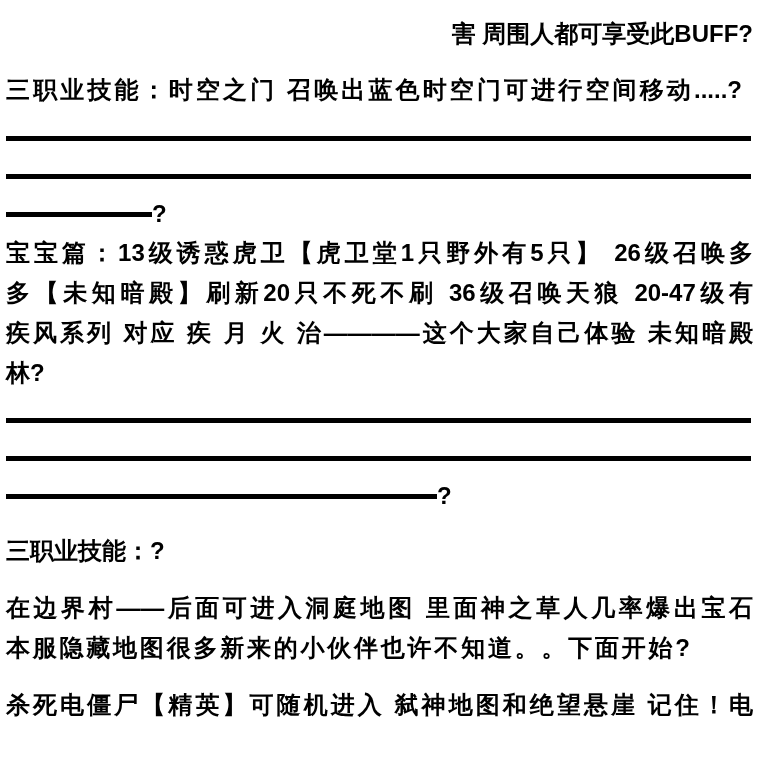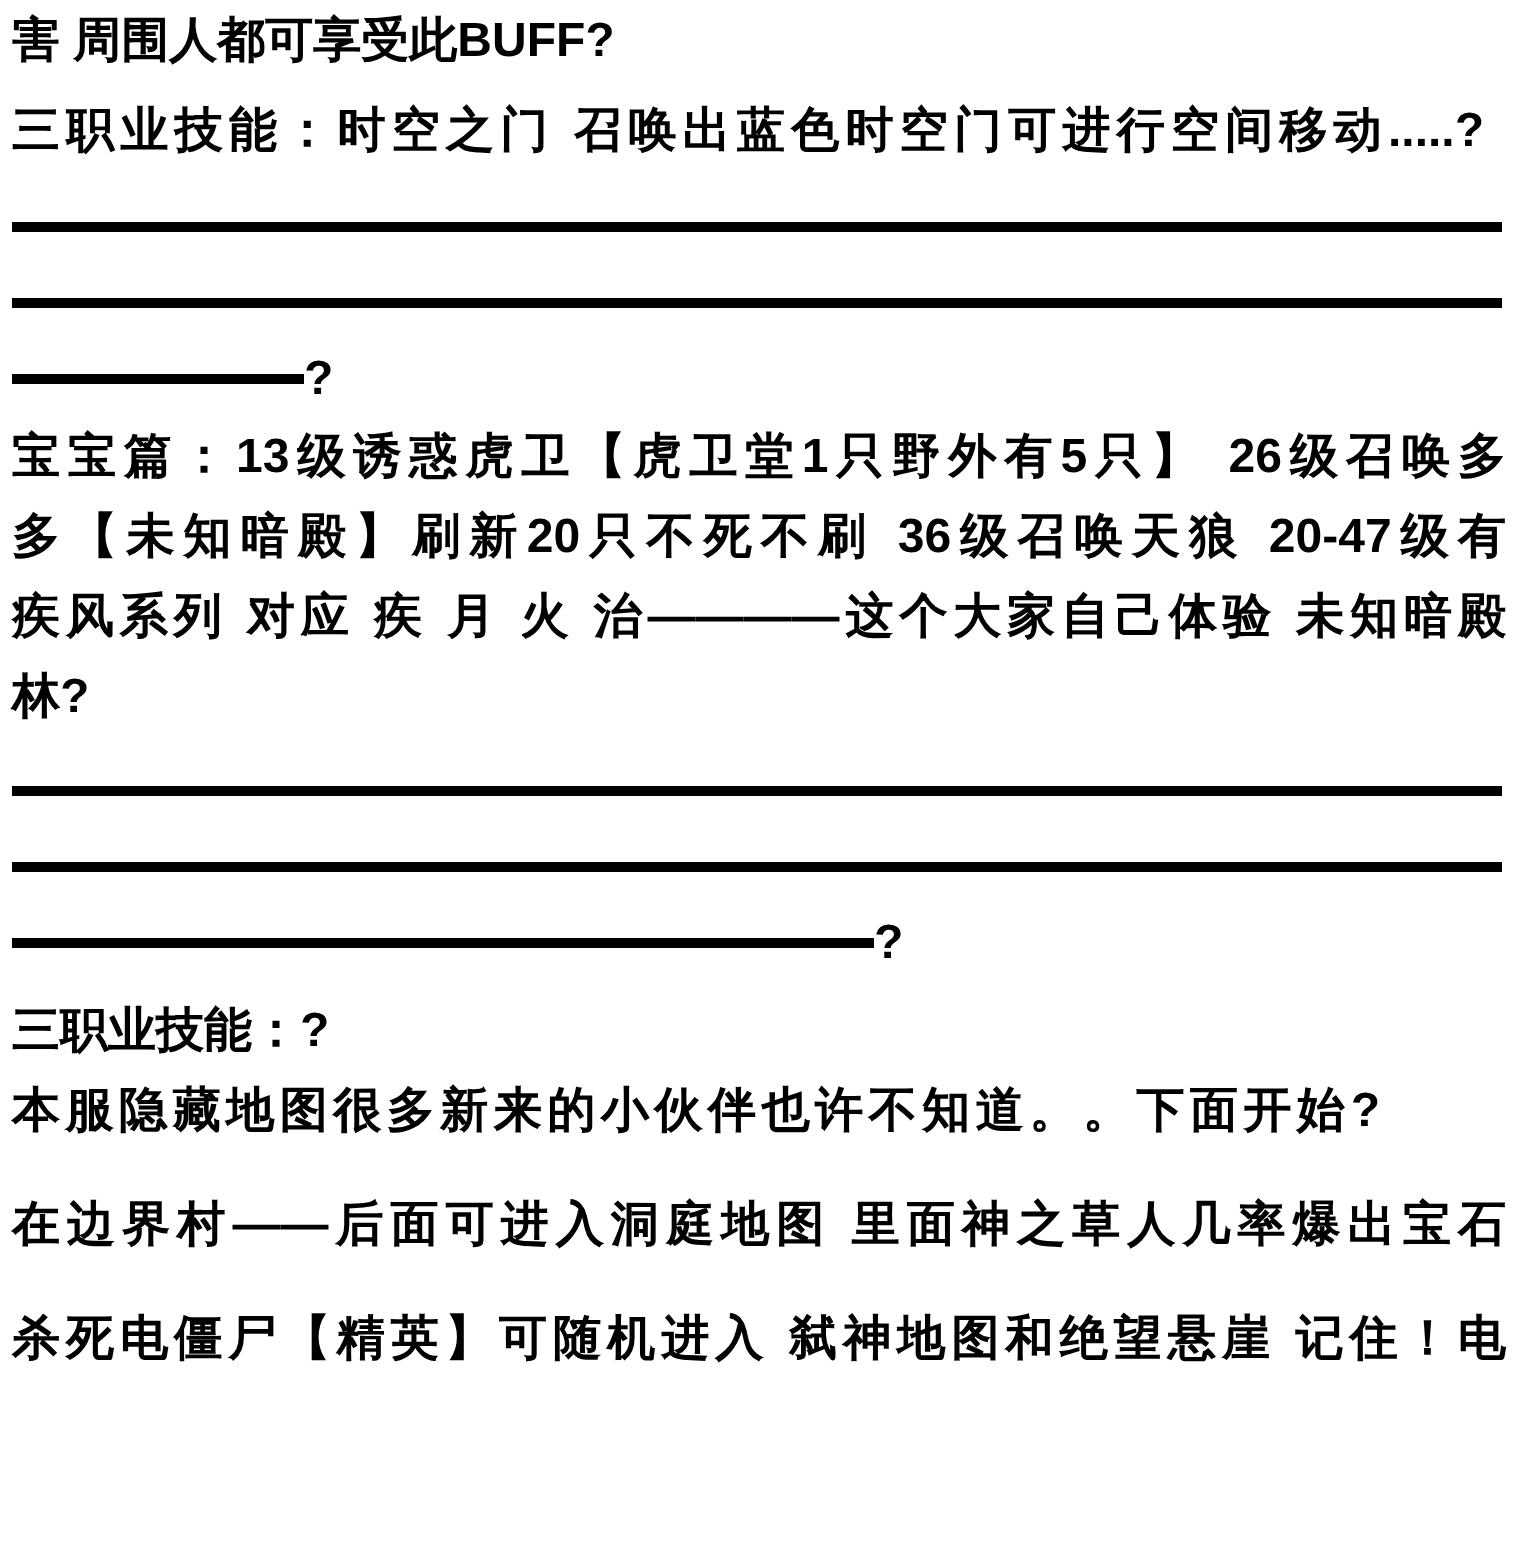--- a/index.html
+++ b/index.html
@@ -34,24 +34,24 @@
   
   .bar {
     display: inline-block;
     height: 5px;
     background: #000000;
     margin-bottom: 5px; 
   }
   .bar.full  { width: 745px; }
   .bar.shortA { width: 146px; }
   .bar.shortB { width: 431px; }
-  .m5  { margin-top: 1px; }
+  .m5  { margin-top: 14px; text-align: right; }
   .m8  { margin-top: 8px; }
   .m9  { margin-top: 9px; }
-  .m16 { margin-top: 5px; }
+  .m16 { margin-top: 16px; }
   .m17 { margin-top: 17px; }
   .m27 { }
   .w736 { width: 736px; }
   .w684 { width: 684px; }
 </style>
 </head>
 <body>
 
 <div class="doc">
 
@@ -66,19 +66,19 @@
   <div class="ln m27 stretch">宝宝篇：13级诱惑虎卫【虎卫堂1只野外有5只】 26级召唤多</div>
   <div class="ln stretch">多【未知暗殿】刷新20只不死不刷 36级召唤天狼 20-47级有</div>
   <div class="ln stretch">疾风系列 对应 疾 月 火 治————这个大家自己体验 未知暗殿</div>
   <div class="ln">林?</div>
 
   <div class="ln dashln m8"><span class="bar full"></span></div>
   <div class="ln dashln"><span class="bar full"></span></div>
   <div class="ln dashln"><span class="bar shortB"></span><span>?</span></div>
 
   <div class="ln m16">三职业技能：?</div>
+  <div class="ln m17 stretch">在边界村——后面可进入洞庭地图 里面神之草人几率爆出宝石</div>
+
   <div class="ln stretch w684">本服隐藏地图很多新来的小伙伴也许不知道。。下面开始?</div>
-
-  <div class="ln m17 stretch">在边界村——后面可进入洞庭地图 里面神之草人几率爆出宝石</div>
 
   <div class="ln m17 stretch">杀死电僵尸【精英】可随机进入 弑神地图和绝望悬崖 记住！电</div>
 
 </div>
 
 </body></html>

